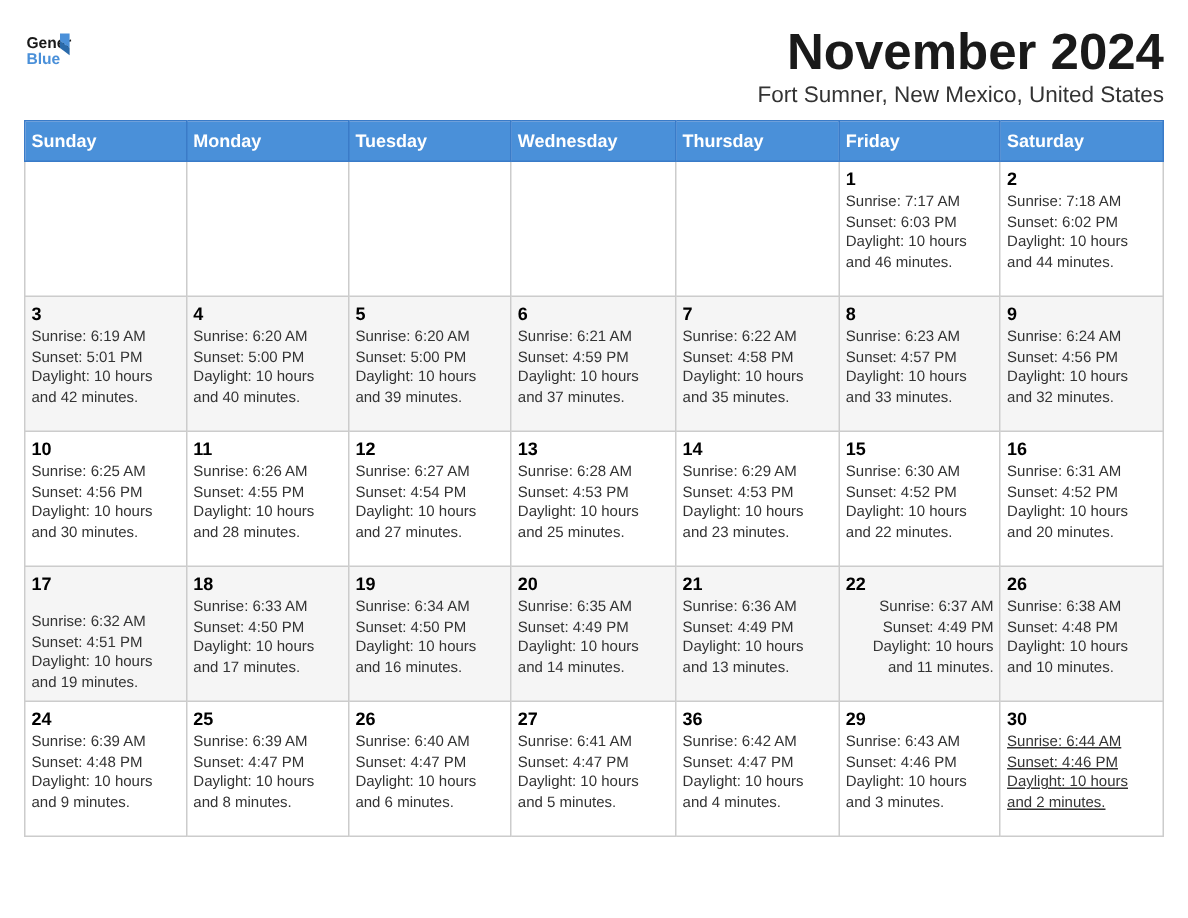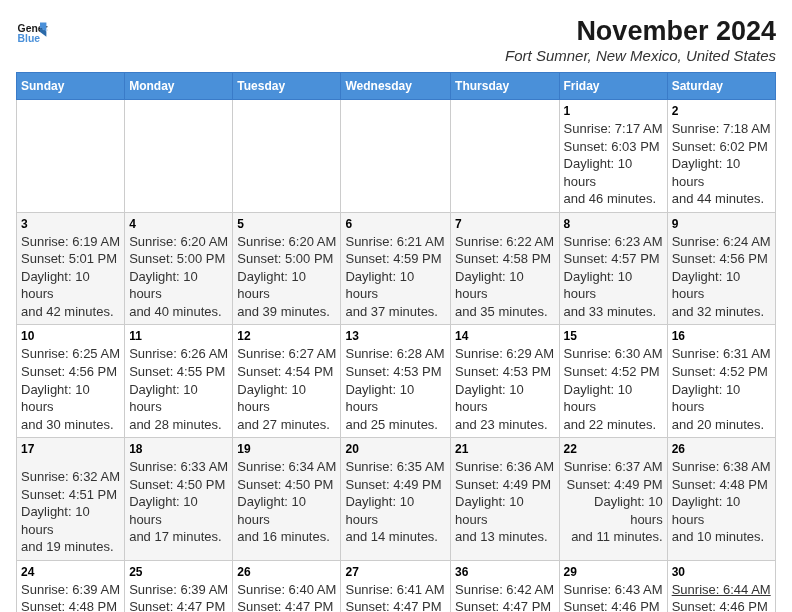--- a/index.html
+++ b/index.html
@@ -22,28 +22,27 @@
       gap: 4px;
     }
     .logo-icon {
       width: 32px;
       height: 32px;
     }
     .title-area {
       text-align: right;
     }
     .month-title {
-      font-size: 27px;
+      font-size: 34px;
       font-weight: bold;
       color: #1a1a1a;
     }
     .location-title {
       font-size: 15px;
       color: #333;
-      font-style: italic;
     }
     .calendar {
       width: 100%;
       border-collapse: collapse;
       font-size: 11px;
     }
     .calendar th {
       background: #4a90d9;
       color: #fff;
       padding: 6px 4px;
@@ -62,21 +61,21 @@
     }
     .calendar tr:nth-child(even) td {
       background: #f5f5f5;
     }
     .day-num {
       font-weight: bold;
       font-size: 12px;
       margin-bottom: 2px;
     }
     .day-info {
-      font-size: 13px;
+      font-size: 10px;
       color: #333;
       line-height: 1.35;
     }
     .empty-cell {
       background: #fff !important;
     }
   </style>
 </head>
 <body>
 

